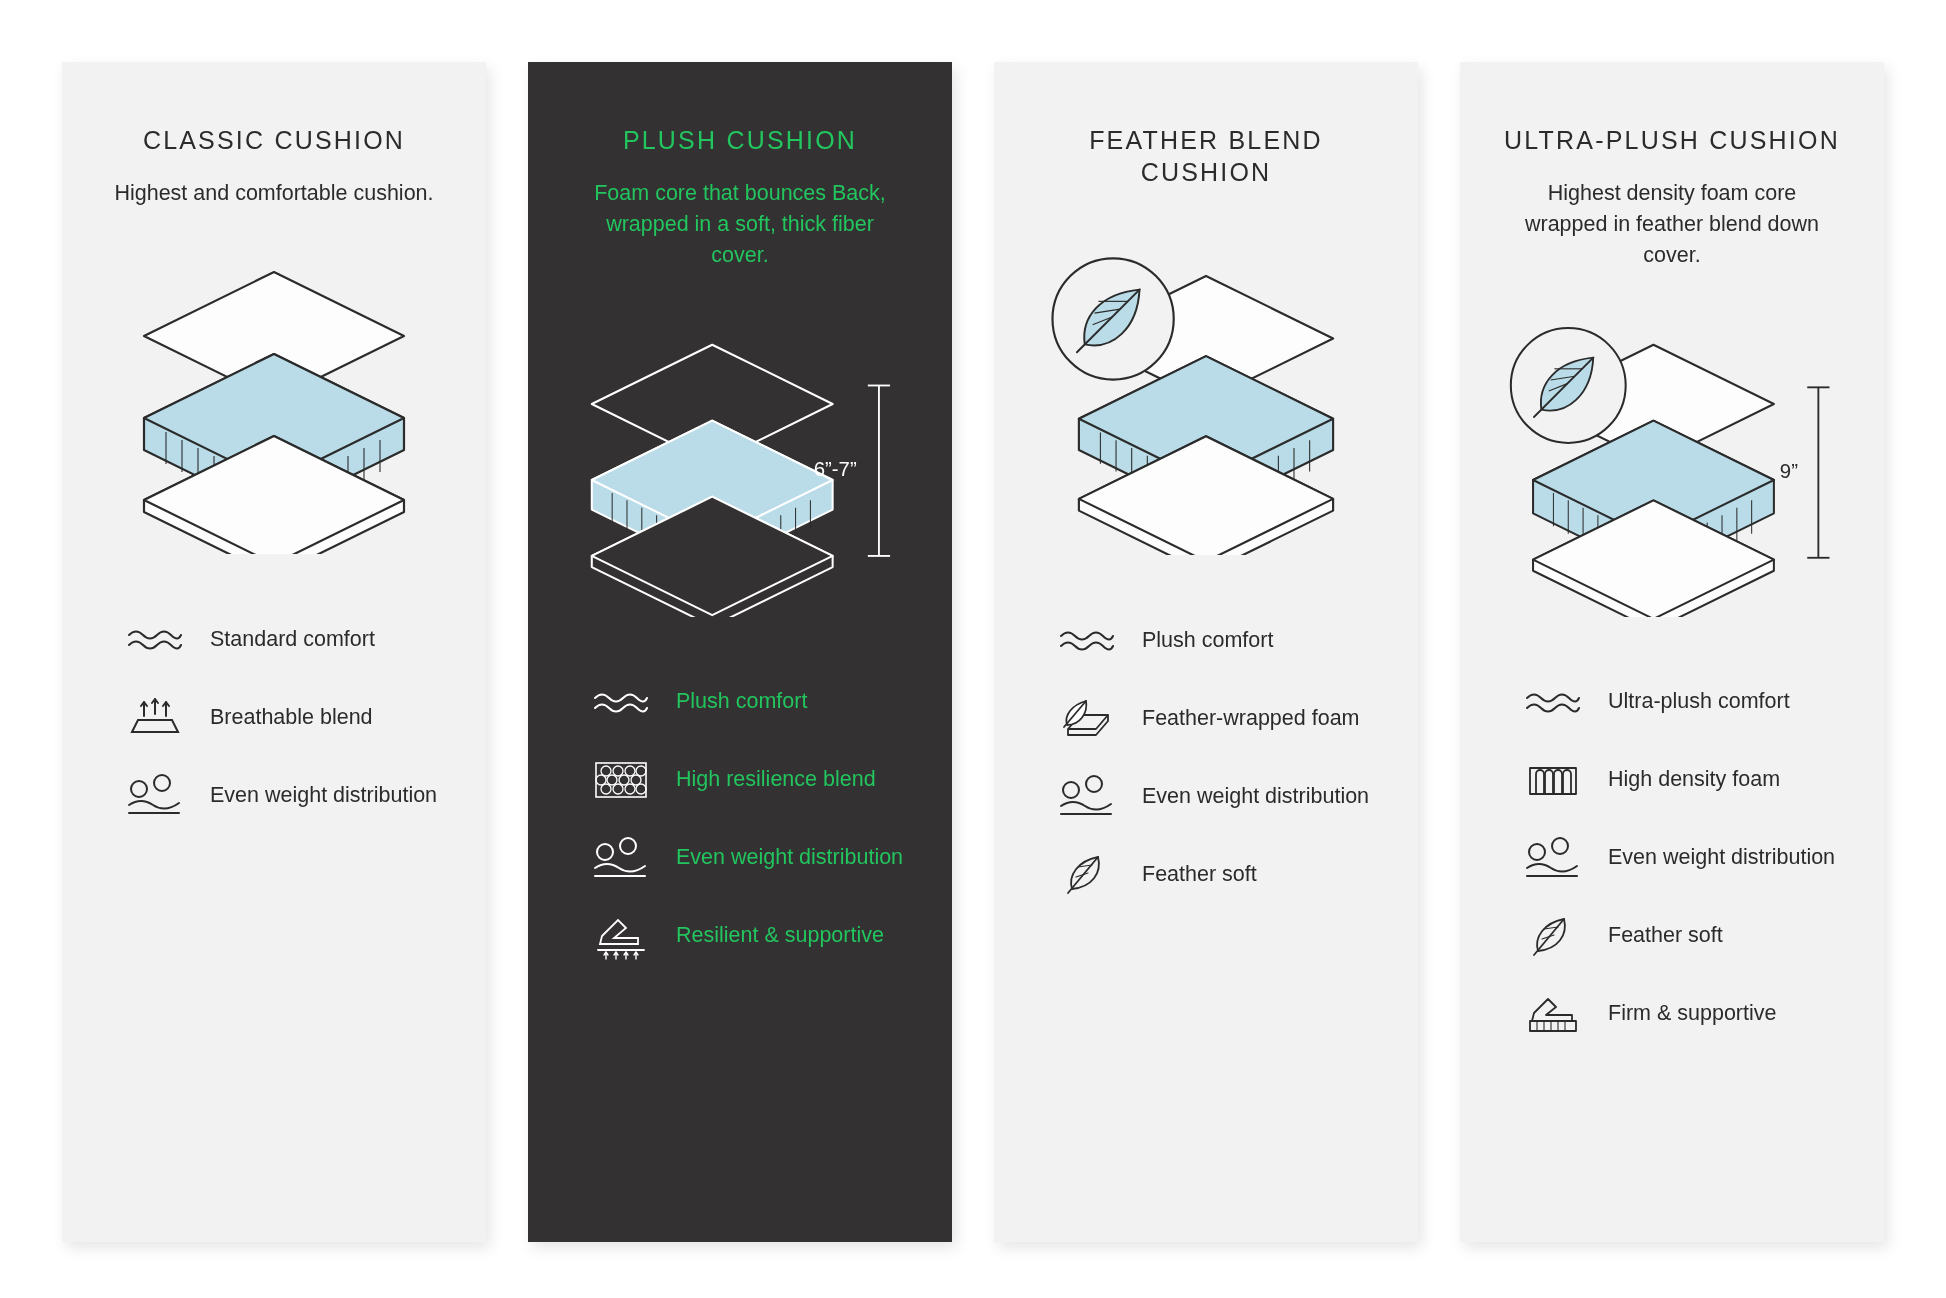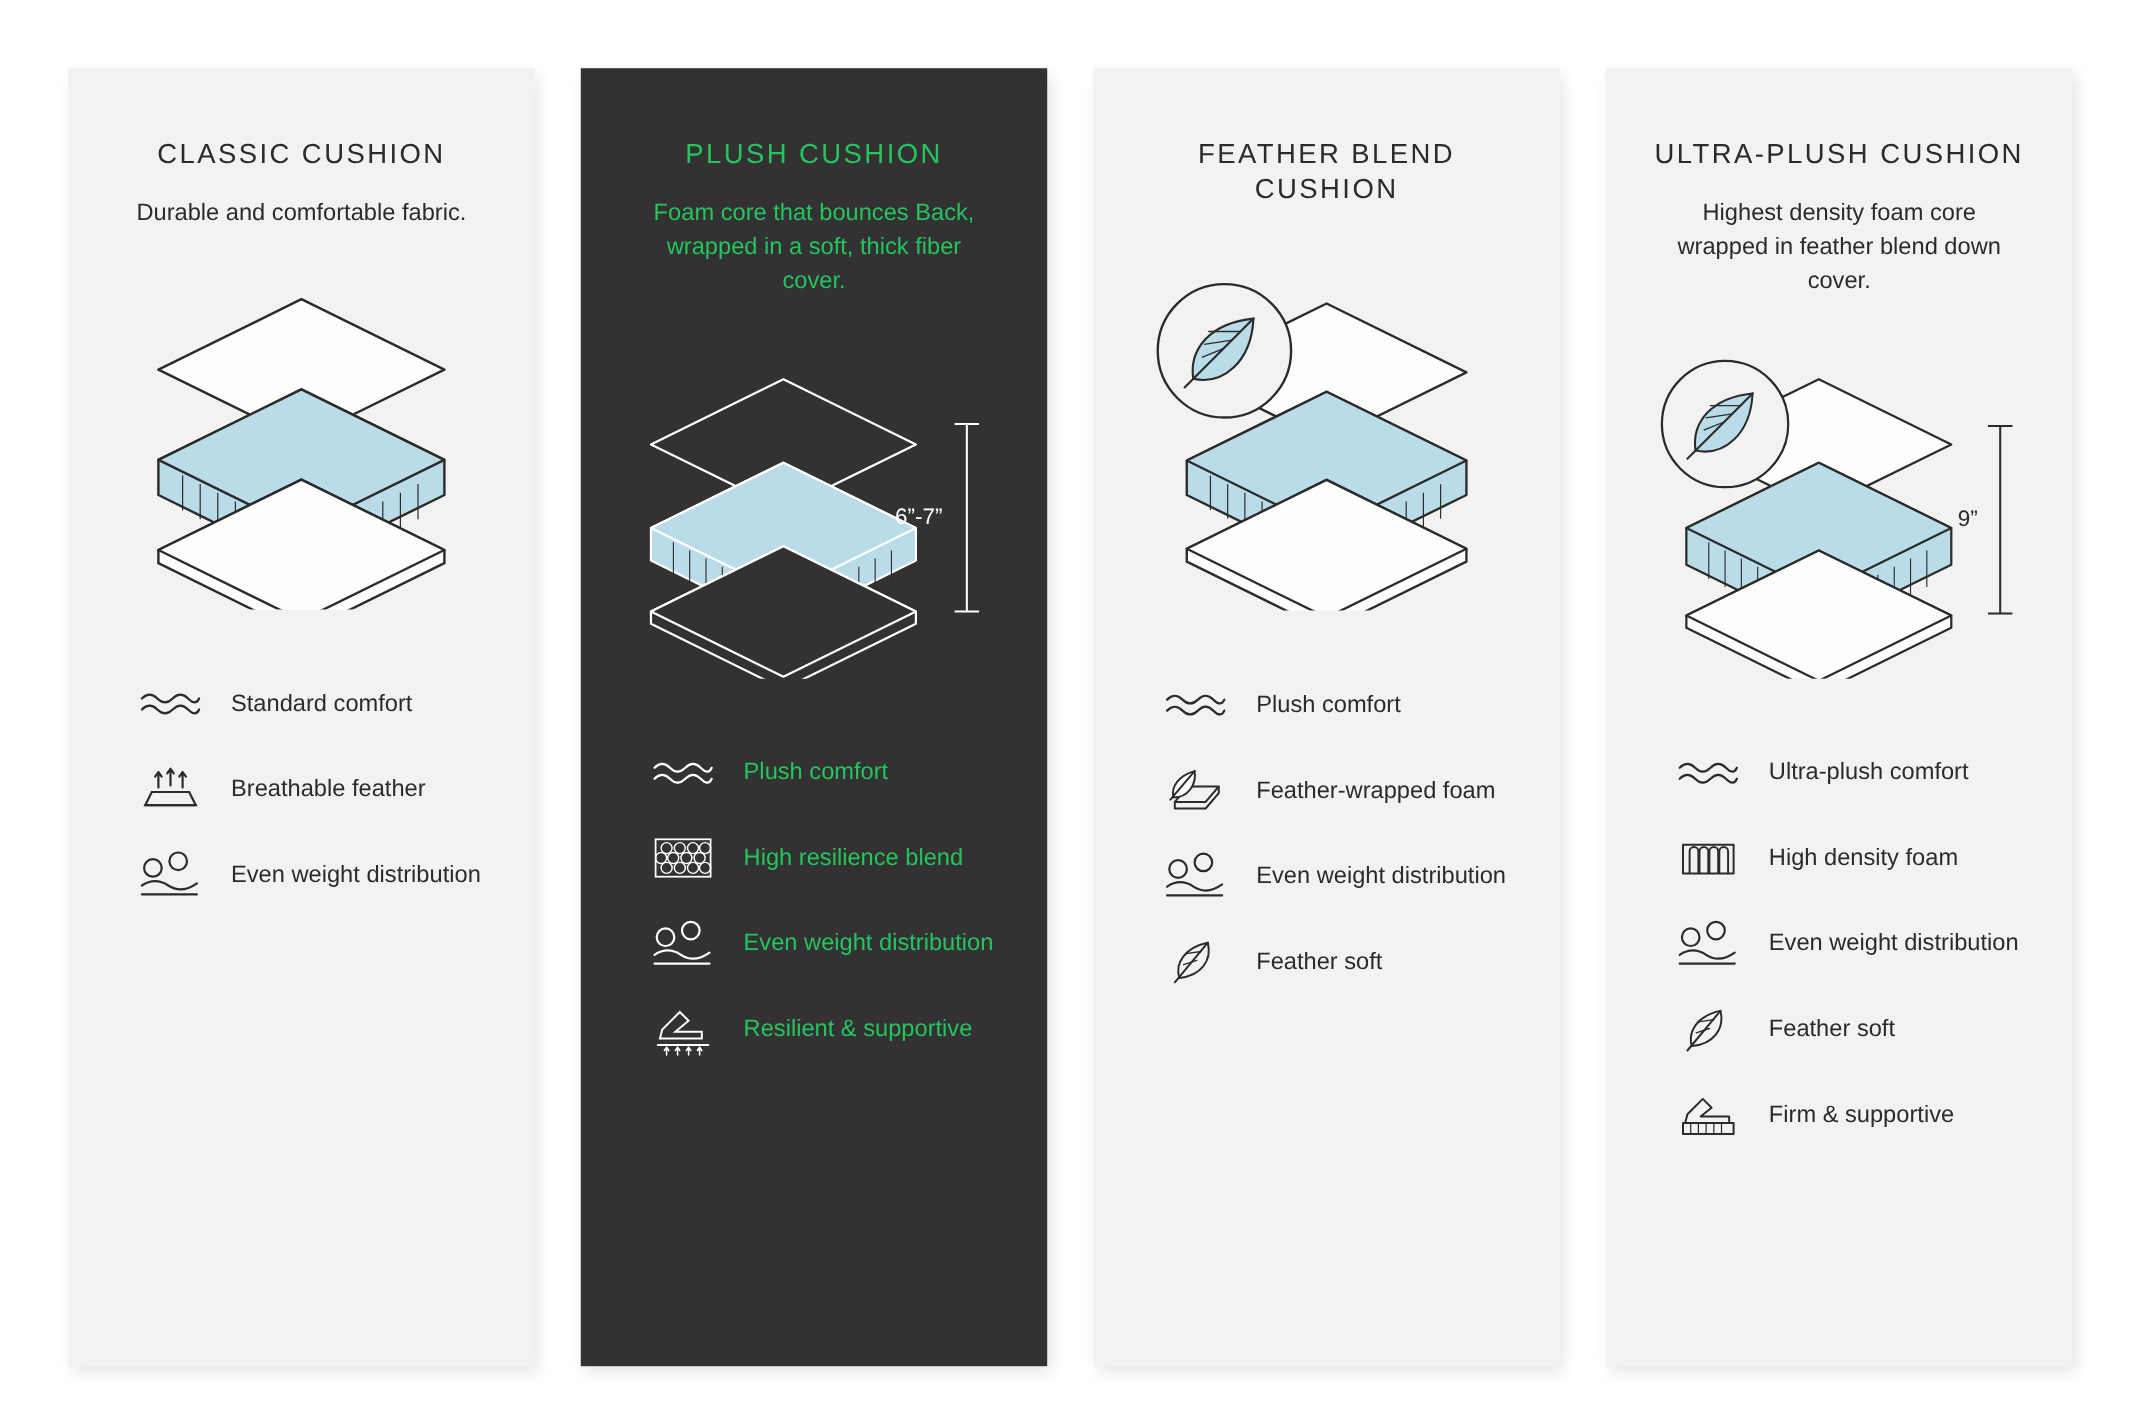--- a/index.html
+++ b/index.html
@@ -95,21 +95,21 @@
     max-width: 230px;
   }
 </style>
 </head>
 <body>
 
 <div class="board">
 
   <div class="card">
     <div class="card-title">CLASSIC CUSHION</div>
-    <div class="card-desc">Durable and comfortable fabric.</div>
+    <div class="card-desc">Highest and comfortable cushion.</div>
 
     <div class="art">
       <svg width="340" height="300" viewBox="0 0 340 300">
         <g fill="none" stroke="#2b2b2b" stroke-width="2.2" stroke-linejoin="round">
           <polygon points="170,18 300,82 170,146 40,82" fill="#fdfdfd"></polygon>
           <polygon points="170,100 300,164 300,196 170,260 40,196 40,164" fill="#b9dce8"></polygon>
           <polygon points="170,100 300,164 170,228 40,164" fill="#b9dce8"></polygon>
           <g stroke-width="1.1">
             <line x1="62" y1="178" x2="62" y2="210"></line>
               <line x1="78" y1="186" x2="78" y2="218"></line>
@@ -144,21 +144,21 @@
       <div class="feature">
         <span class="feature-icon">
           <svg width="58" height="46" viewBox="0 0 58 46" fill="none" stroke="#2b2b2b" stroke-width="2" stroke-linecap="round">
             <path d="M6 38 L12 26 L46 26 L52 38 Z"></path>
             <line x1="6" y1="38" x2="52" y2="38"></line>
             <path d="M18 22 L18 8 M18 8 l-3 4 M18 8 l3 4"></path>
             <path d="M29 20 L29 5 M29 5 l-3 4 M29 5 l3 4"></path>
             <path d="M40 22 L40 8 M40 8 l-3 4 M40 8 l3 4"></path>
           </svg>
         </span>
-        <span class="feature-label">Breathable feather</span>
+        <span class="feature-label">Breathable blend</span>
       </div>
       <div class="feature">
         <span class="feature-icon">
           <svg width="58" height="44" viewBox="0 0 58 44" fill="none" stroke="#2b2b2b" stroke-width="2" stroke-linecap="round">
             <circle cx="13" cy="16" r="8"></circle>
             <circle cx="36" cy="10" r="8"></circle>
             <path d="M3 32 q12 -8 24 0 t26 -2"></path>
             <path d="M3 40 h50"></path>
           </svg>
         </span>

